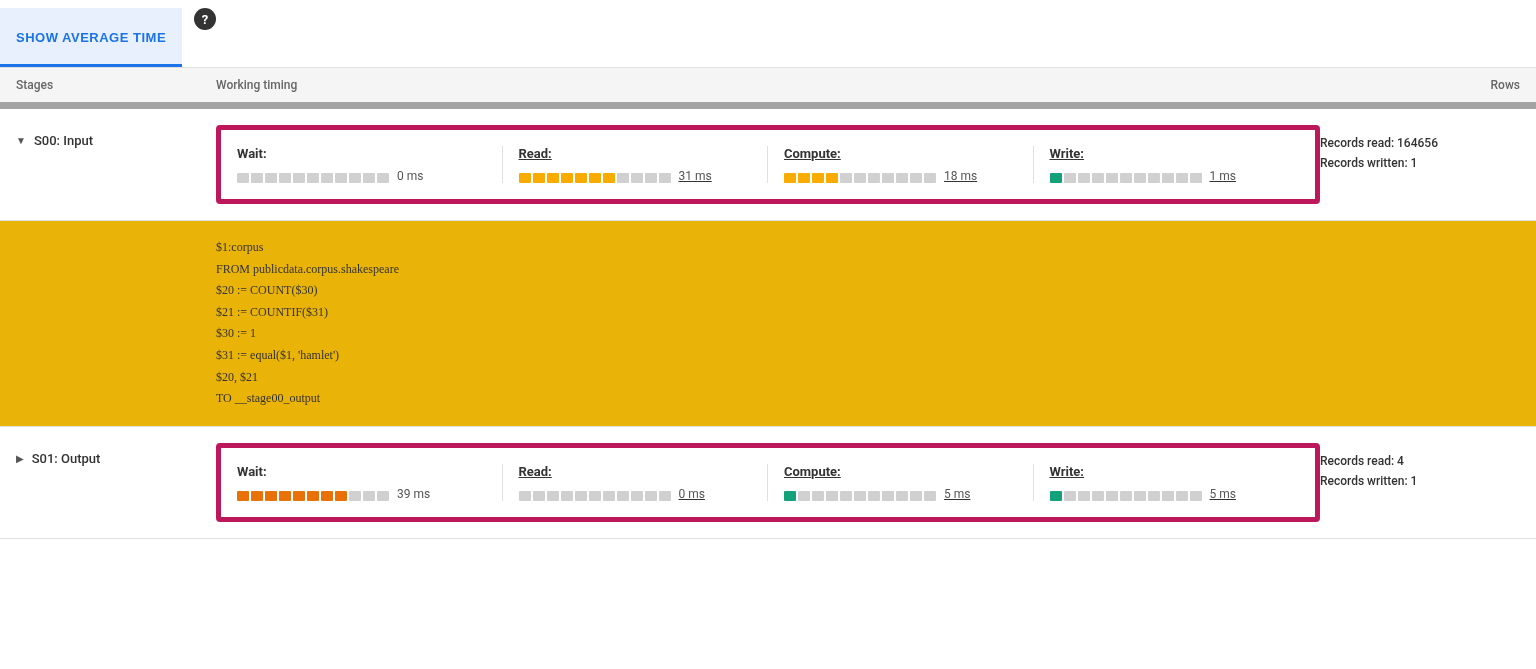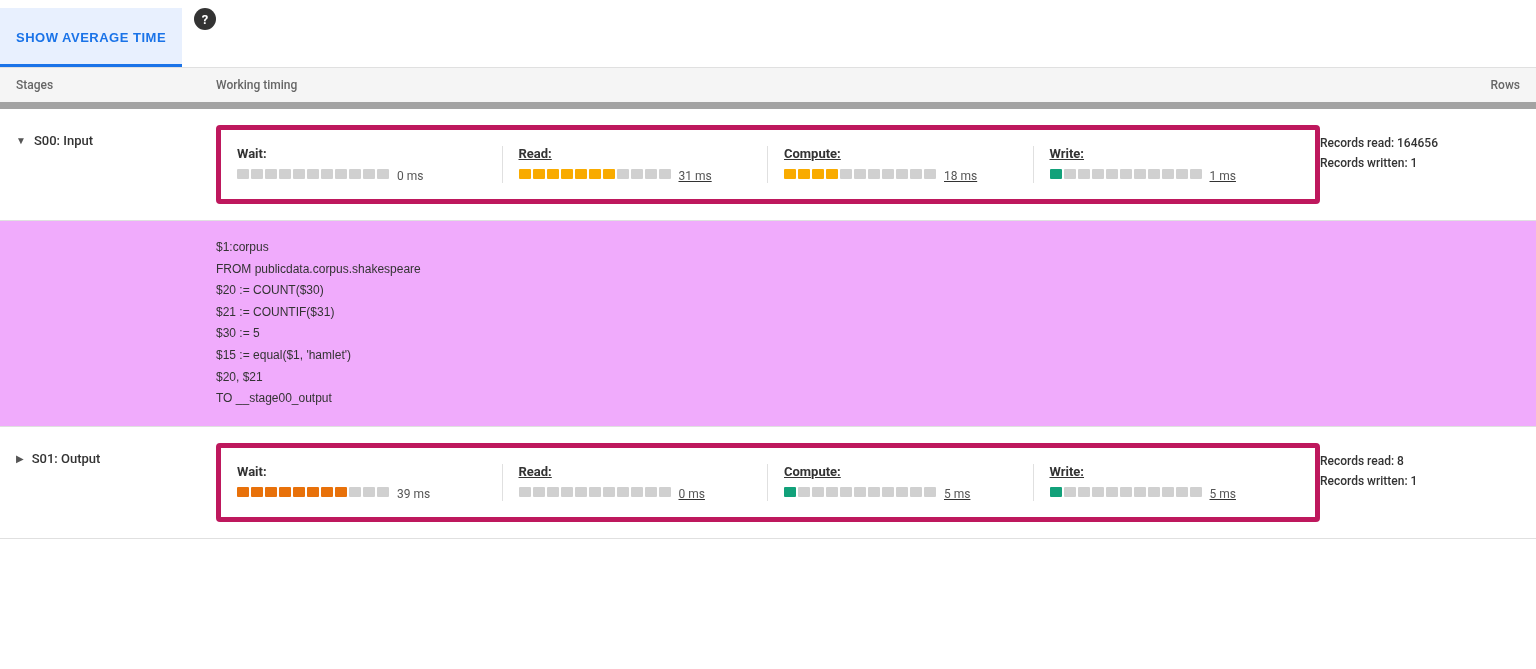--- a/index.html
+++ b/index.html
@@ -119,21 +119,21 @@
       text-decoration: underline;
     }
     .timing-label {
       font-weight: bold;
       font-size: 13px;
       color: #333;
       margin-bottom: 8px;
     }
     .bar-row {
       display: flex;
-      align-items: flex-start;
+      align-items: flex-end;
       gap: 8px;
     }
     .bar-track {
       display: flex;
       gap: 2px;
       align-items: center;
     }
     .bar-segment {
       width: 12px;
       height: 10px;
@@ -154,23 +154,23 @@
       color: #333;
       line-height: 1.7;
       font-weight: 500;
       padding-top: 8px;
       text-align: left;
     }
 
     
     .code-section {
       padding: 16px 16px 16px 216px;
-      background: #f0abfc;
+      background: #eab308;
       border-bottom: 1px solid #e0e0e0;
-      font-family: Liberation Sans, sans-serif;
+      font-family: Liberation Serif, serif;
       font-size: 12px;
       color: #333;
       line-height: 1.8;
     }
 
   </style>
 </head>
 <body>
 
 <div class="tabs-bar">
@@ -277,22 +277,22 @@
       <div>Records written: 1</div>
     </div>
   </div>
 </div>
 
 <div class="code-section">
   <div>$1:corpus</div>
   <div>FROM publicdata.corpus.shakespeare</div>
   <div>$20 := COUNT($30)</div>
   <div>$21 := COUNTIF($31)</div>
-  <div>$30 := 5</div>
-  <div>$15 := equal($1, 'hamlet')</div>
+  <div>$30 := 1</div>
+  <div>$31 := equal($1, 'hamlet')</div>
   <div>$20, $21</div>
   <div>TO __stage00_output</div>
 </div>
 
 <div class="stage-row">
   <div class="stage-header-row">
     <div class="stage-label">
       <span class="chevron">▶</span>
       <span>S01: Output</span>
     </div>
@@ -372,17 +372,17 @@
             <div class="bar-segment gray"></div>
             <div class="bar-segment gray"></div>
             <div class="bar-segment gray"></div>
             <div class="bar-segment gray"></div>
           </div>
           <span class="bar-value">5 ms</span>
         </div>
       </div>
     </div>
     <div class="rows-col">
-      <div>Records read: 8</div>
+      <div>Records read: 4</div>
       <div>Records written: 1</div>
     </div>
   </div>
 </div>
 
 </body></html>

